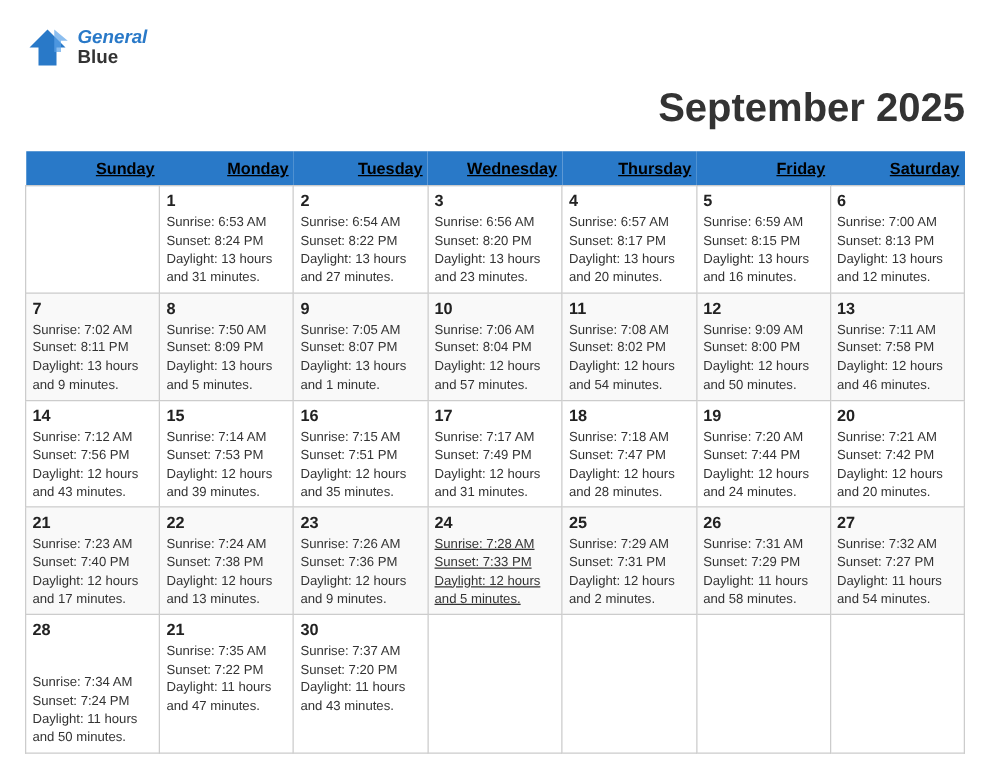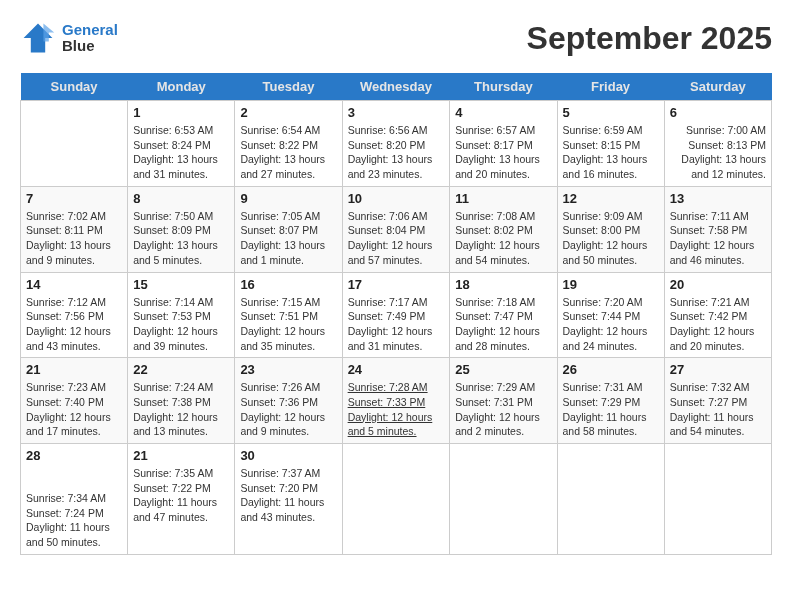--- a/index.html
+++ b/index.html
@@ -26,43 +26,45 @@
       font-weight: bold;
       color: #333;
       line-height: 1.2;
     }
     .logo-icon {
       width: 36px;
       height: 36px;
     }
     .title-block {
       text-align: right;
+      margin-top: 48px;
     }
     .title-block h1 {
       font-size: 32px;
       font-weight: bold;
       color: #333;
     }
     .title-block h2 {
       font-size: 16px;
       font-weight: normal;
       color: #555;
     }
     table {
       width: 100%;
       border-collapse: collapse;
       font-size: 11px;
     }
     thead tr th {
       background-color: #2979c8;
-      color: #e5e5e5;
+      color: #000000;
       padding: 6px 4px;
-      text-align: center;
+      text-align: right;
       font-size: 13px;
       font-weight: bold;
+      text-decoration: underline;
     }
     tbody tr td {
       border: 1px solid #ccc;
       padding: 4px 5px;
       vertical-align: top;
       min-height: 80px;
       width: 108px;
     }
     tbody tr td:first-child {
       border-left: 1px solid #ccc;
@@ -89,21 +91,21 @@
 </head>
 <body>
 
 <div class="header">
   <div class="logo">
     <svg class="logo-icon" viewBox="0 0 40 40">
       <polygon points="20,4 36,20 28,20 28,36 12,36 12,20 4,20" fill="#2979c8"></polygon>
       <polygon points="26,4 38,14 32,14 32,24 26,24" fill="#5ba3e8" opacity="0.7"></polygon>
     </svg>
     <div class="logo-text">
-      <div style="color:#2979c8;font-size:15px;font-weight:bold;">General</div>
+      <div style="color:#2979c8;font-size:15px;font-weight:bold;font-style:italic;">General</div>
       <div style="color:#333;font-size:15px;font-weight:bold;margin-top:-2px;">Blue</div>
     </div>
   </div>
   <div class="title-block">
     <h1>September 2025</h1>
   </div>
 </div>
 
 <table>
   <thead>
@@ -150,21 +152,21 @@
         </td>
         <td>
           <div class="day-num">5</div>
           <div class="day-info" style="white-space: pre-line;">Sunrise: 6:59 AM
 Sunset: 8:15 PM
 Daylight: 13 hours
 and 16 minutes.</div>
         </td>
         <td>
           <div class="day-num">6</div>
-          <div class="day-info" style="white-space: pre-line; text-align: right;">Sunrise: 7:00 AM
+          <div class="day-info" style="white-space: pre-line;">Sunrise: 7:00 AM
 Sunset: 8:13 PM
 Daylight: 13 hours
 and 12 minutes.</div>
         </td>
       </tr>
       <tr>
         <td>
           <div class="day-num">7</div>
           <div class="day-info" style="white-space: pre-line;">Sunrise: 7:02 AM
 Sunset: 8:11 PM

